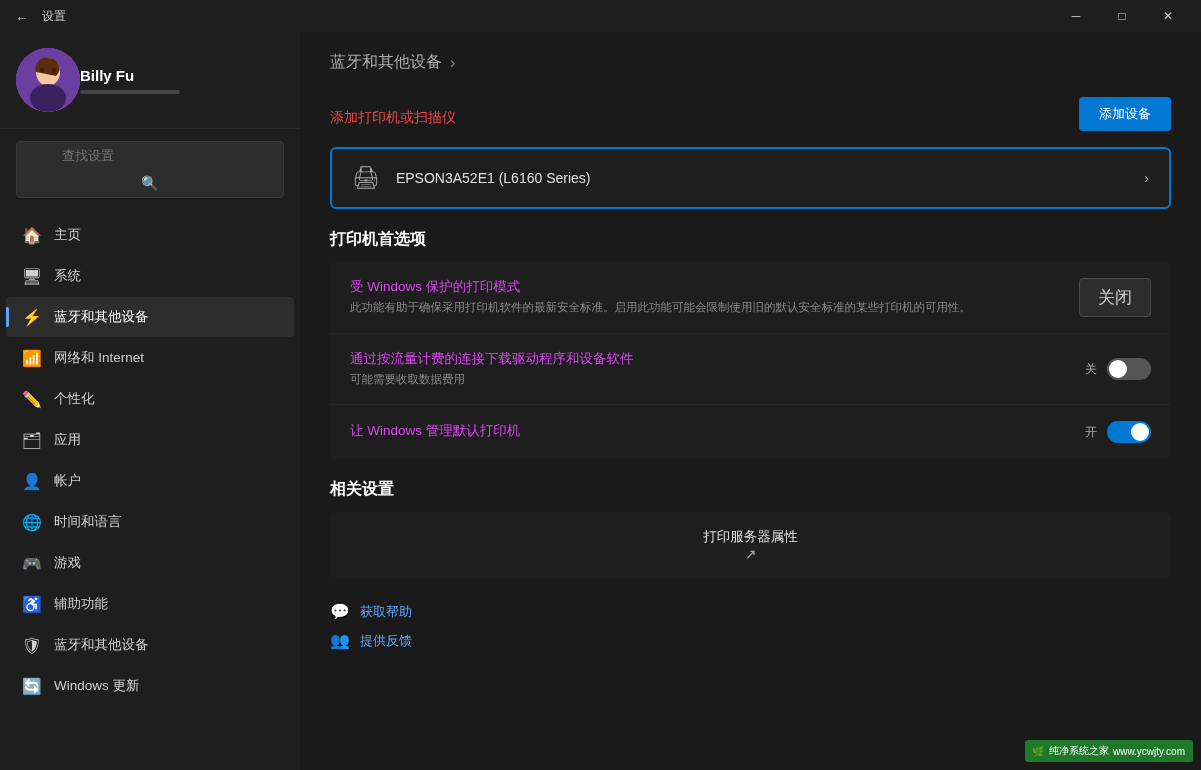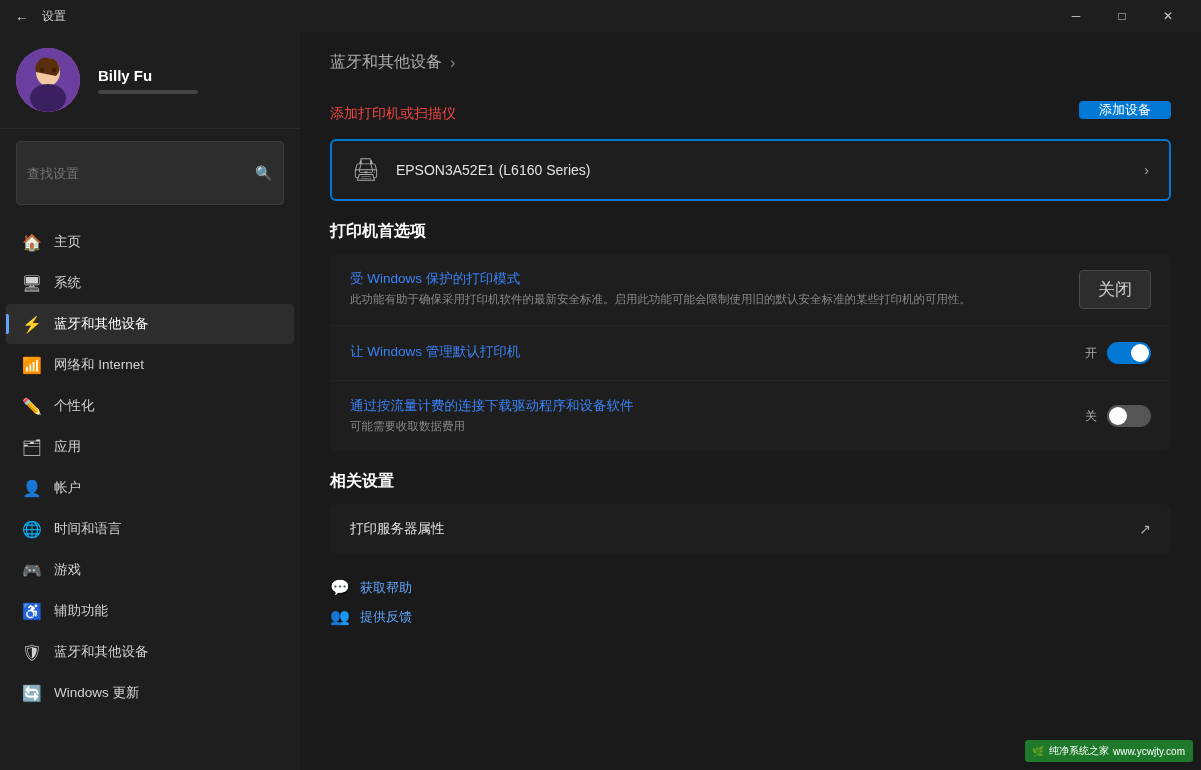--- a/index.html
+++ b/index.html
@@ -64,21 +64,21 @@
       background: #1e1e1e;
       flex-shrink: 0;
       display: flex;
       flex-direction: column;
       overflow-y: auto;
     }
     .user-section {
       padding: 16px;
       display: flex;
       align-items: center;
-      gap: 18px;
+      gap: 0;
       border-bottom: 1px solid #2a2a2a;
     }
     .avatar {
       width: 64px;
       height: 64px;
       border-radius: 50%;
       background: linear-gradient(135deg, #8b5cf6, #ec4899);
       display: flex;
       align-items: center;
       justify-content: center;
@@ -108,22 +108,23 @@
     
     .search-section {
       padding: 12px 16px;
     }
     .search-box {
       display: flex;
       align-items: center;
       background: #2d2d2d;
       border: 1px solid #3a3a3a;
       border-radius: 4px;
-      padding: 23px 10px;
-      gap: 24px;
+      padding: 6px 10px;
+      gap: 12px;
+      flex-direction: column;
     }
     .search-box input {
       background: transparent;
       border: none;
       outline: none;
       color: #ccc;
       font-size: 13px;
       flex: 1;
       font-family: inherit;
     }
@@ -210,21 +211,21 @@
     }
     .section-label {
       font-size: 14px;
       color: #ef4444;
       margin-top: 8px;
     }
     .add-device-btn {
       background: #0078d4;
       color: #fff;
       border: none;
-      padding: 0 20px;
+      padding: 8px 20px;
       border-radius: 4px;
       cursor: pointer;
       font-size: 13px;
       font-family: Liberation Serif, serif;
     }
     
     .printer-item {
       background: #1e1e1e;
       border: 2px solid #0078d4;
       border-radius: 6px;
@@ -267,21 +268,21 @@
       align-items: center;
       padding: 16px 20px;
       border-bottom: 1px solid #252525;
     }
     .settings-row:last-child { border-bottom: none; }
     .settings-row-info {
       flex: 1;
     }
     .settings-row-title {
       font-size: 13.5px;
-      color: #3b82f6;
+      color: #d946ef;
       margin-bottom: 3px;
     }
     .settings-row-desc {
       font-size: 11.5px;
       color: #888;
       line-height: 1.5;
     }
     .settings-row-action {
       display: flex;
       align-items: center;
@@ -333,20 +334,21 @@
     .related-card {
       background: #1e1e1e;
       border-radius: 6px;
       overflow: hidden;
     }
     .related-row {
       display: flex;
       align-items: center;
       padding: 16px 20px;
       cursor: pointer;
+      flex-direction: column;
     }
     .related-title {
       flex: 1;
       font-size: 13.5px;
       color: #e0e0e0;
     }
     .related-icon {
       color: #aaa;
       font-size: 14px;
     }
@@ -510,40 +512,40 @@
     <div class="settings-row-info">
       <div class="settings-row-title">受 Windows 保护的打印模式</div>
       <div class="settings-row-desc">此功能有助于确保采用打印机软件的最新安全标准。启用此功能可能会限制使用旧的默认安全标准的某些打印机的可用性。</div>
     </div>
     <div class="settings-row-action">
       <button class="btn-outline">关闭</button>
     </div>
   </div>
         <div class="settings-row">
     <div class="settings-row-info">
+      <div class="settings-row-title">通过按流量计费的连接下载驱动程序和设备软件</div>
+      <div class="settings-row-desc">可能需要收取数据费用</div>
+    </div>
+    <div class="settings-row-action">
+
+      <span class="toggle-label">关</span>
+      <div class="toggle off">
+        <div class="toggle-thumb"></div>
+      </div>
+    </div>
+  </div>
+        <div class="settings-row">
+    <div class="settings-row-info">
       <div class="settings-row-title">让 Windows 管理默认打印机</div>
 
     </div>
     <div class="settings-row-action">
 
       <span class="toggle-label">开</span>
       <div class="toggle on">
-        <div class="toggle-thumb"></div>
-      </div>
-    </div>
-  </div>
-        <div class="settings-row">
-    <div class="settings-row-info">
-      <div class="settings-row-title">通过按流量计费的连接下载驱动程序和设备软件</div>
-      <div class="settings-row-desc">可能需要收取数据费用</div>
-    </div>
-    <div class="settings-row-action">
-
-      <span class="toggle-label">关</span>
-      <div class="toggle off">
         <div class="toggle-thumb"></div>
       </div>
     </div>
   </div>
       </div>
 
     <div class="related-section">
       <div class="section-title">相关设置</div>
       <div class="related-card" id="related-card">
           <div class="related-row">

